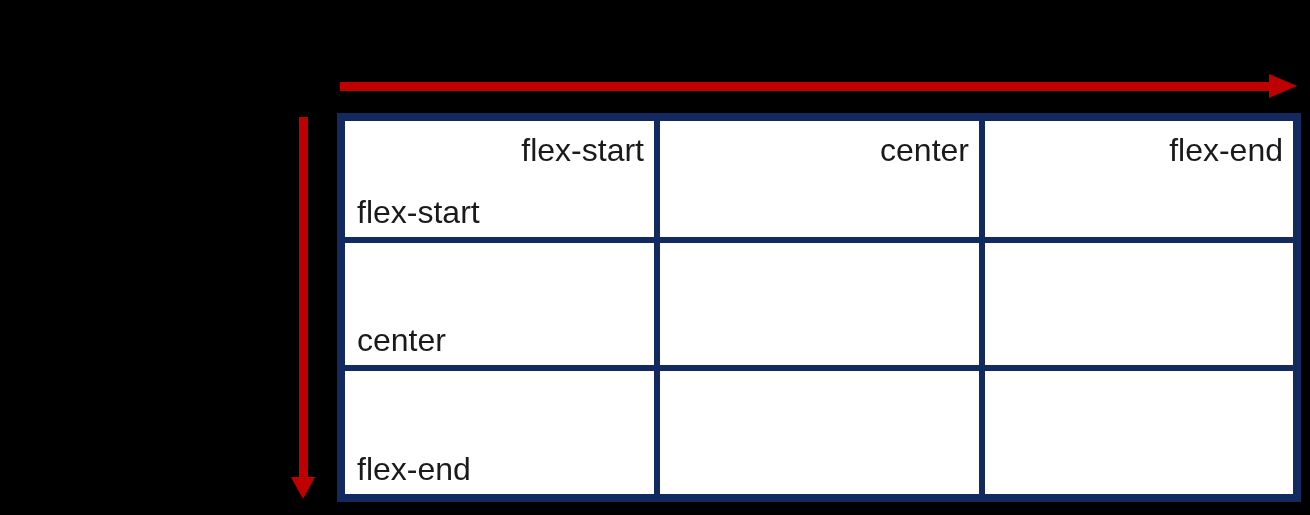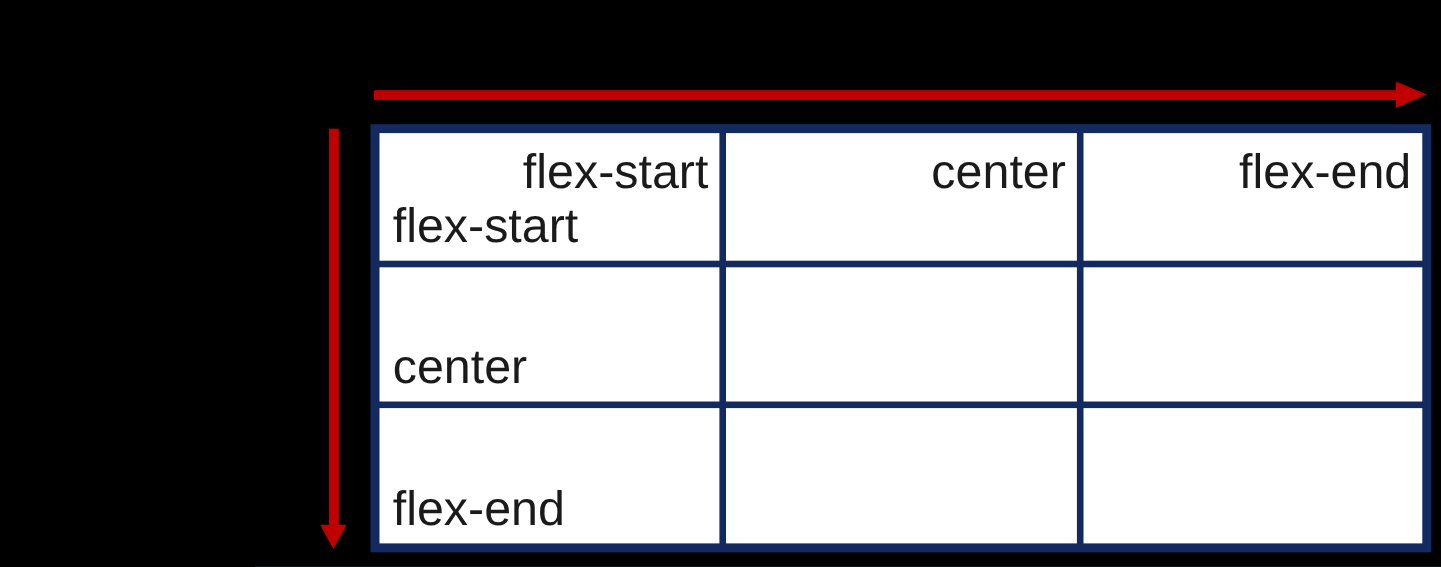--- a/index.html
+++ b/index.html
@@ -51,21 +51,21 @@
     border:8px solid var(--table-border);
     display:grid;
     grid-template-columns:309px 319px 1fr;
     grid-template-rows:116px 122px 1fr;
     gap:6px;
   }
   .cell{
     position:relative;
     background:var(--cell-background);
     color:var(--text);
-    font-size:44px;
+    font-size:32px;
     line-height:1.1;
   }
   .col-header{
     position:absolute;top:12px;right:10px;
     white-space:nowrap;
   }
   .row-label{
     position:absolute;bottom:7px;left:12px;
     white-space:nowrap;
   }

